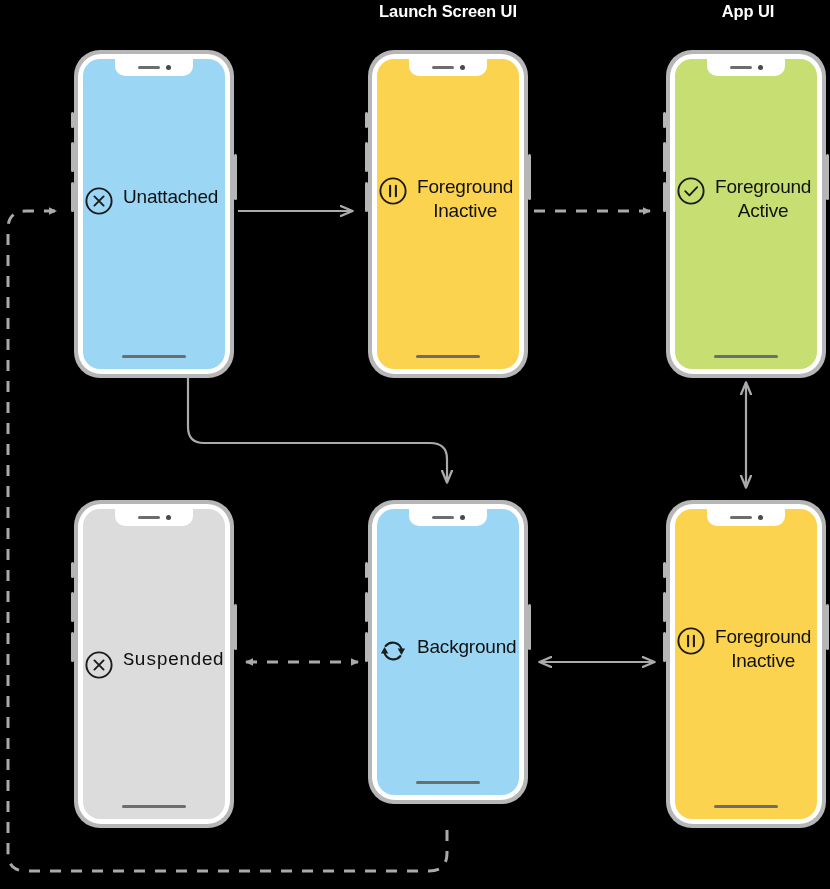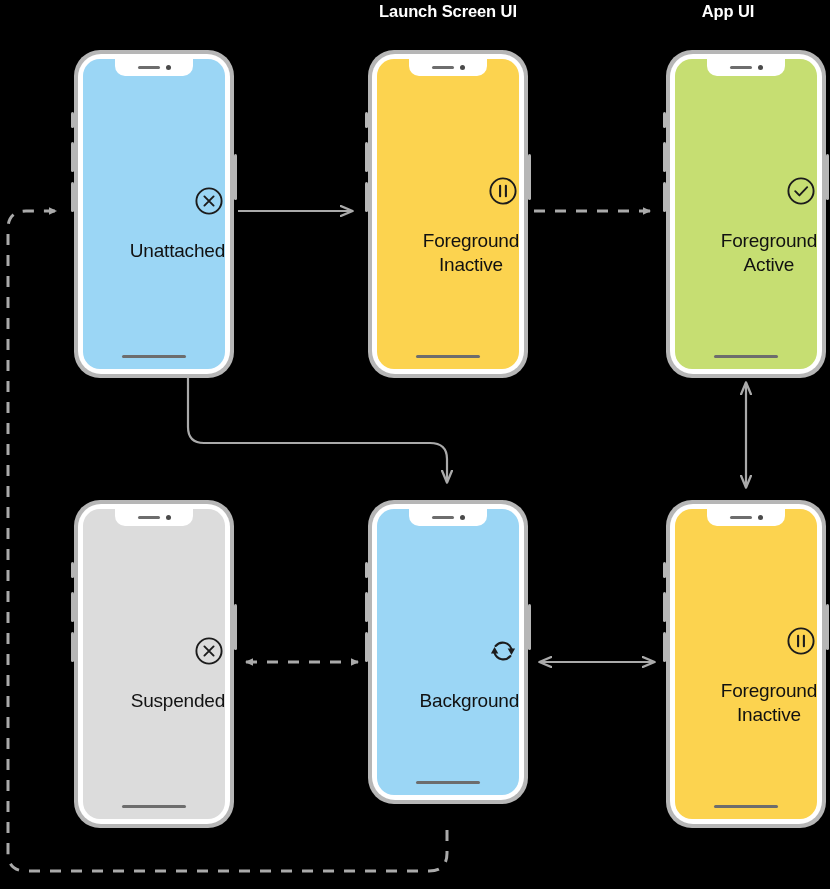--- a/index.html
+++ b/index.html
@@ -59,36 +59,36 @@
   .speaker{width:22px;height:3px;border-radius:2px;background:#6d6d6d;}
   .camera{width:5px;height:5px;border-radius:50%;background:#4a4a4a;}
 
   .home-bar{
     position:absolute;left:50%;bottom:11px;transform:translateX(-50%);
     width:64px;height:3px;border-radius:2px;background:#6d6d6d;
   }
 
   .state-content{
     position:absolute;left:0;right:0;
-    display:flex;flex-direction:column;align-items:flex-end;
-    gap:22px;
+    display:flex;align-items:flex-start;
+    gap:8px;
   }
   .state-icon{width:32px;height:32px;display:block;}
   .state-label{
     font-size:19px;line-height:23.5px;color:#111111;font-weight:400;
     text-align:center;letter-spacing:-0.2px;white-space:pre-line;
   }
 </style>
 </head>
 <body style="background: rgb(0, 0, 0);">
 
 <div id="diagram-root">
 
   <div class="col-header" style="left:448px">Launch Screen UI</div>
-  <div class="col-header" style="left:728px">App UI</div>
+  <div class="col-header" style="left:748px">App UI</div>
 
   <svg id="connectors" viewBox="0 0 830 889">
     <defs>
       <marker id="ah" markerWidth="9" markerHeight="9" refX="7.6" refY="4.5" orient="auto" markerUnits="userSpaceOnUse">
         <path d="M0.6,0.7 L8.6,4.5 L0.6,8.3 Z" fill="#aaaaaa"></path>
       </marker>
       <marker id="ah-start" markerWidth="9" markerHeight="9" refX="1.4" refY="4.5" orient="auto" markerUnits="userSpaceOnUse">
         <path d="M8.4,0.7 L0.4,4.5 L8.4,8.3 Z" fill="#aaaaaa"></path>
       </marker>
       <marker id="ahl" markerWidth="14" markerHeight="12" refX="12.4" refY="6" orient="auto" markerUnits="userSpaceOnUse">
@@ -190,21 +190,21 @@
     <div class="phone-inner"></div>
     <div class="side-btn left1"></div>
     <div class="side-btn left2"></div>
     <div class="side-btn left3"></div>
     <div class="side-btn right1"></div>
     <div class="phone-screen" style="background: rgb(220, 220, 220);">
       <div class="notch">
         <div class="speaker"></div>
         <div class="camera"></div>
       </div>
-      <div class="state-content" style="top:126px;">
+      <div class="state-content" style="top:140px;font-family:Liberation Mono, monospace;">
         <svg class="state-icon" viewBox="0 0 32 32">
           <circle cx="16" cy="16" r="12.6" fill="none" stroke="#1c1c1c" stroke-width="1.9"></circle>
           <path d="M11.4,11.4 L20.6,20.6 M20.6,11.4 L11.4,20.6" stroke="#1c1c1c" stroke-width="1.9" stroke-linecap="round"></path>
         </svg>
         <div class="state-label">Suspended</div>
       </div>
       <div class="home-bar"></div>
     </div>
   </div>
 

